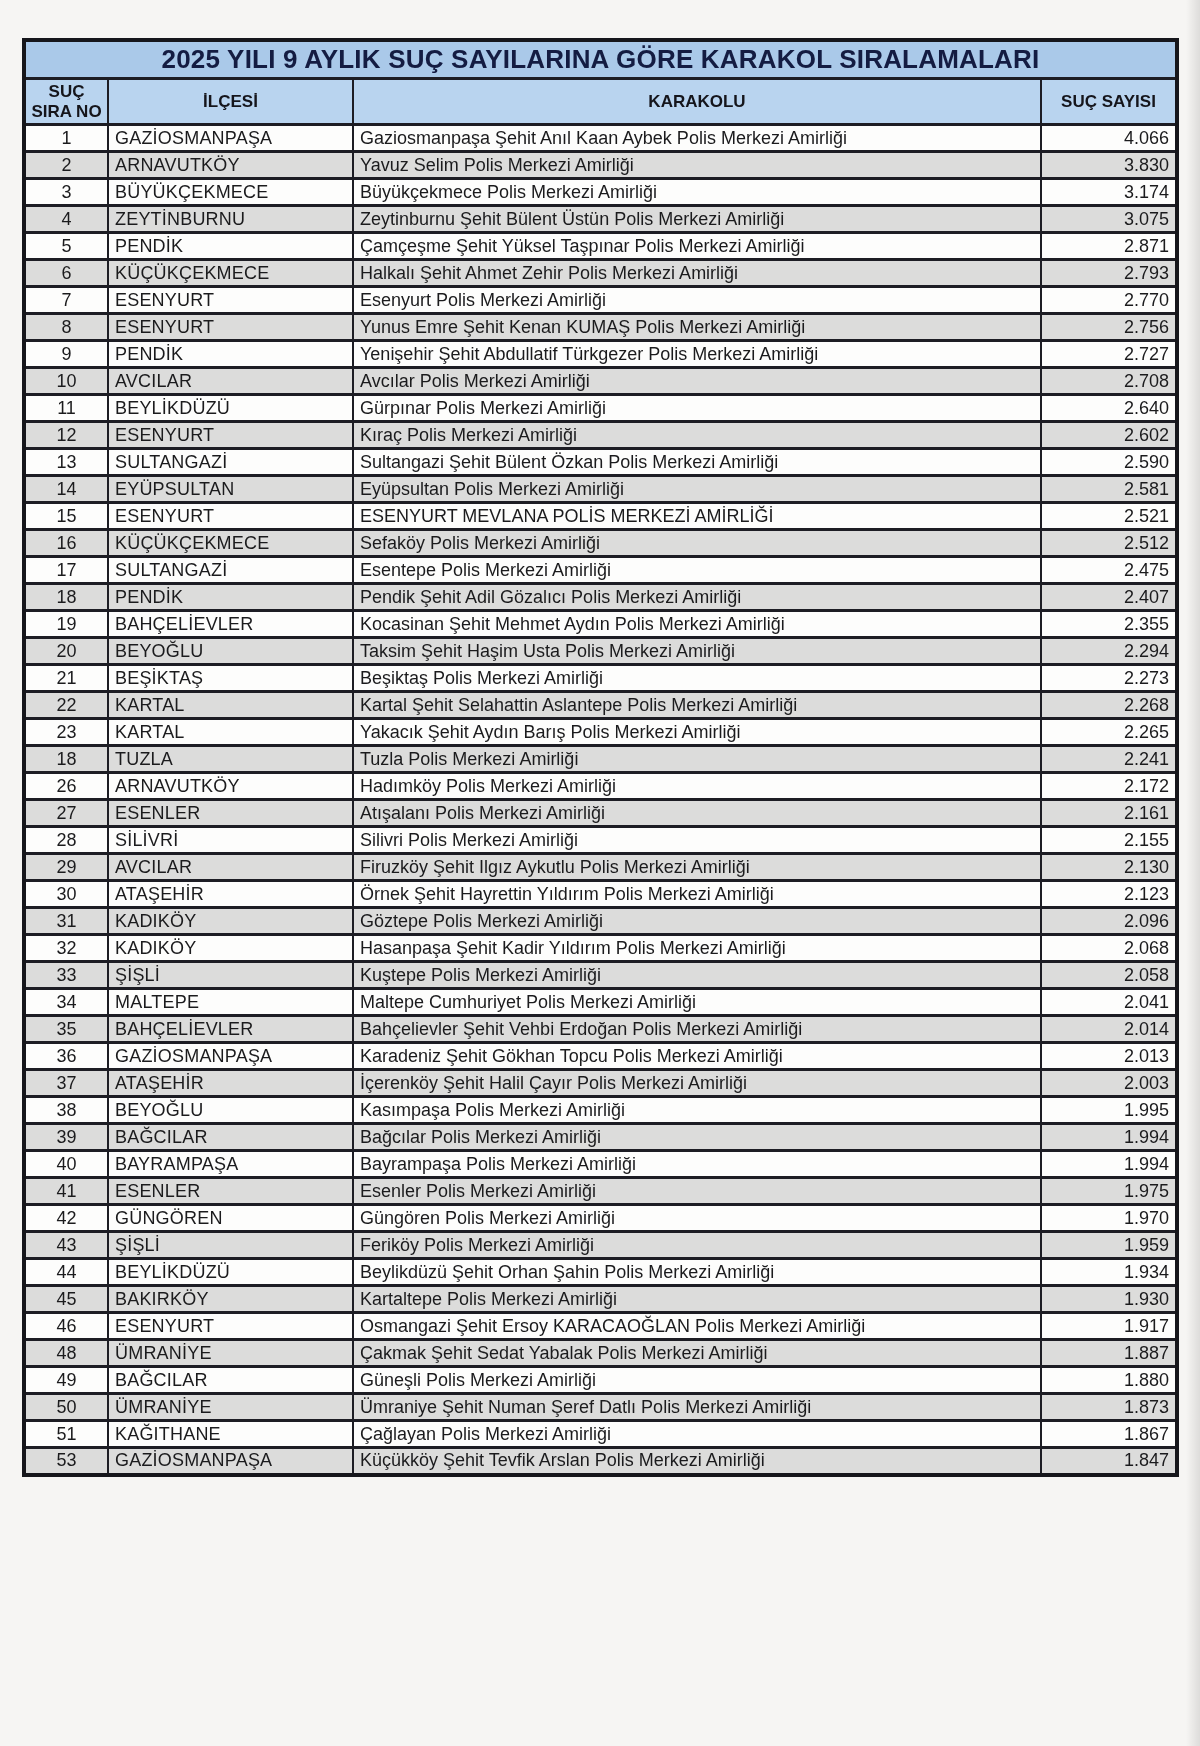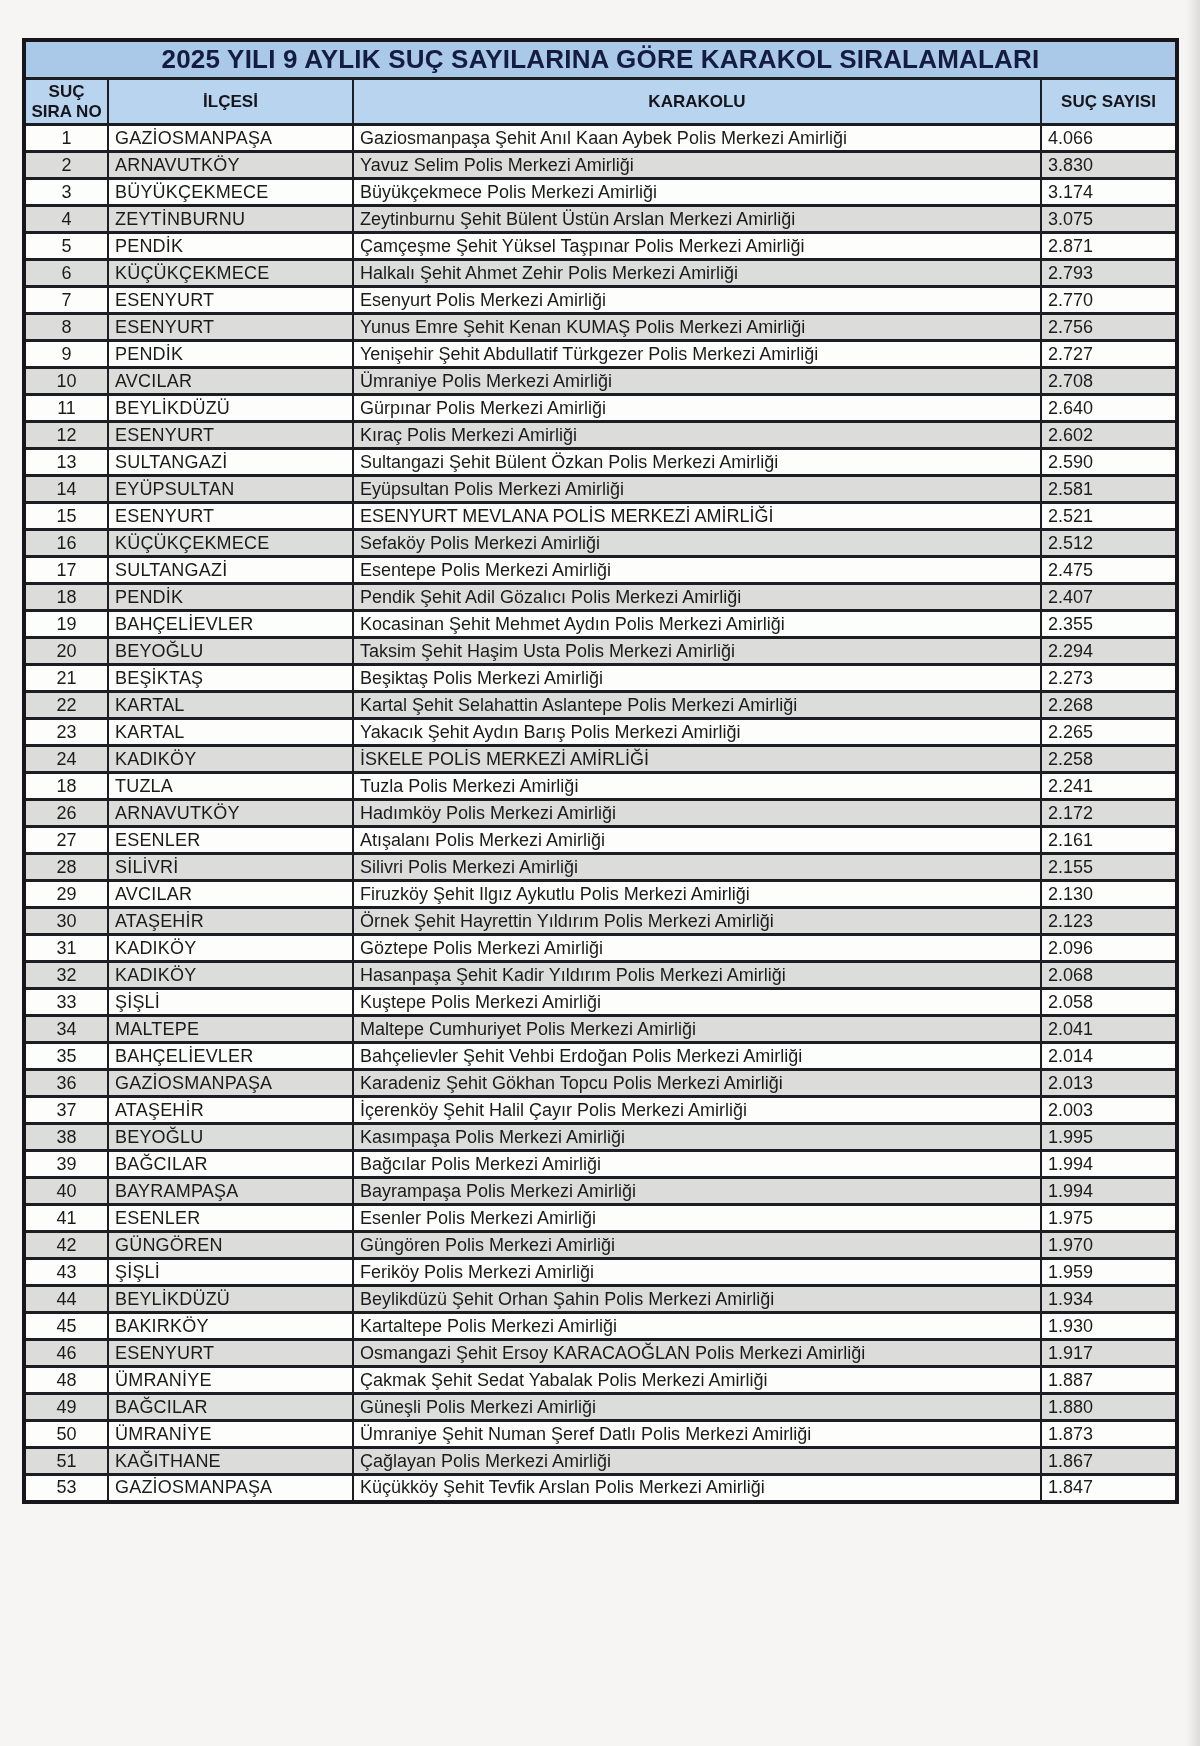--- a/index.html
+++ b/index.html
@@ -68,21 +68,21 @@
     font-size: 18px;
     color: #1b1b1d;
     line-height: 1.05;
     padding: 1px 6px;
     background: #fdfdfc;
   }
   .crime-table tbody tr:nth-child(even) td { background: #dcdcdb; }
   td.rank-cell  { text-align: center; font-size: 18px; }
   td.district-cell { text-align: left; padding-left: 8px; letter-spacing: 0.2px; }
   td.station-cell  { text-align: left; padding-left: 9px; margin-left: 20px; }
-  td.count-cell    { text-align: left; }
+  td.count-cell    { text-align: right; }
 </style>
 </head>
 <body>
 
 <div class="page">
   <table class="crime-table">
     <colgroup>
       <col style="width:84px">
       <col style="width:245px">
       <col style="width:688px">
@@ -114,21 +114,21 @@
         </tr>
         <tr>
           <td class="rank-cell">3</td>
           <td class="district-cell">BÜYÜKÇEKMECE</td>
           <td class="station-cell">Büyükçekmece Polis Merkezi Amirliği</td>
           <td class="count-cell">3.174</td>
         </tr>
         <tr>
           <td class="rank-cell">4</td>
           <td class="district-cell">ZEYTİNBURNU</td>
-          <td class="station-cell">Zeytinburnu Şehit Bülent Üstün Arslan Merkezi Amirliği</td>
+          <td class="station-cell">Zeytinburnu Şehit Bülent Üstün Polis Merkezi Amirliği</td>
           <td class="count-cell">3.075</td>
         </tr>
         <tr>
           <td class="rank-cell">5</td>
           <td class="district-cell">PENDİK</td>
           <td class="station-cell">Çamçeşme Şehit Yüksel Taşpınar Polis Merkezi Amirliği</td>
           <td class="count-cell">2.871</td>
         </tr>
         <tr>
           <td class="rank-cell">6</td>
@@ -150,21 +150,21 @@
         </tr>
         <tr>
           <td class="rank-cell">9</td>
           <td class="district-cell">PENDİK</td>
           <td class="station-cell">Yenişehir Şehit Abdullatif Türkgezer Polis Merkezi Amirliği</td>
           <td class="count-cell">2.727</td>
         </tr>
         <tr>
           <td class="rank-cell">10</td>
           <td class="district-cell">AVCILAR</td>
-          <td class="station-cell">Ümraniye Polis Merkezi Amirliği</td>
+          <td class="station-cell">Avcılar Polis Merkezi Amirliği</td>
           <td class="count-cell">2.708</td>
         </tr>
         <tr>
           <td class="rank-cell">11</td>
           <td class="district-cell">BEYLİKDÜZÜ</td>
           <td class="station-cell">Gürpınar Polis Merkezi Amirliği</td>
           <td class="count-cell">2.640</td>
         </tr>
         <tr>
           <td class="rank-cell">12</td>
@@ -230,26 +230,20 @@
           <td class="rank-cell">22</td>
           <td class="district-cell">KARTAL</td>
           <td class="station-cell">Kartal Şehit Selahattin Aslantepe Polis Merkezi Amirliği</td>
           <td class="count-cell">2.268</td>
         </tr>
         <tr>
           <td class="rank-cell">23</td>
           <td class="district-cell">KARTAL</td>
           <td class="station-cell">Yakacık Şehit Aydın Barış Polis Merkezi Amirliği</td>
           <td class="count-cell">2.265</td>
-        </tr>
-        <tr>
-          <td class="rank-cell">24</td>
-          <td class="district-cell">KADIKÖY</td>
-          <td class="station-cell">İSKELE POLİS MERKEZİ AMİRLİĞİ</td>
-          <td class="count-cell">2.258</td>
         </tr>
         <tr>
           <td class="rank-cell">18</td>
           <td class="district-cell">TUZLA</td>
           <td class="station-cell">Tuzla Polis Merkezi Amirliği</td>
           <td class="count-cell">2.241</td>
         </tr>
         <tr>
           <td class="rank-cell">26</td>
           <td class="district-cell">ARNAVUTKÖY</td>

